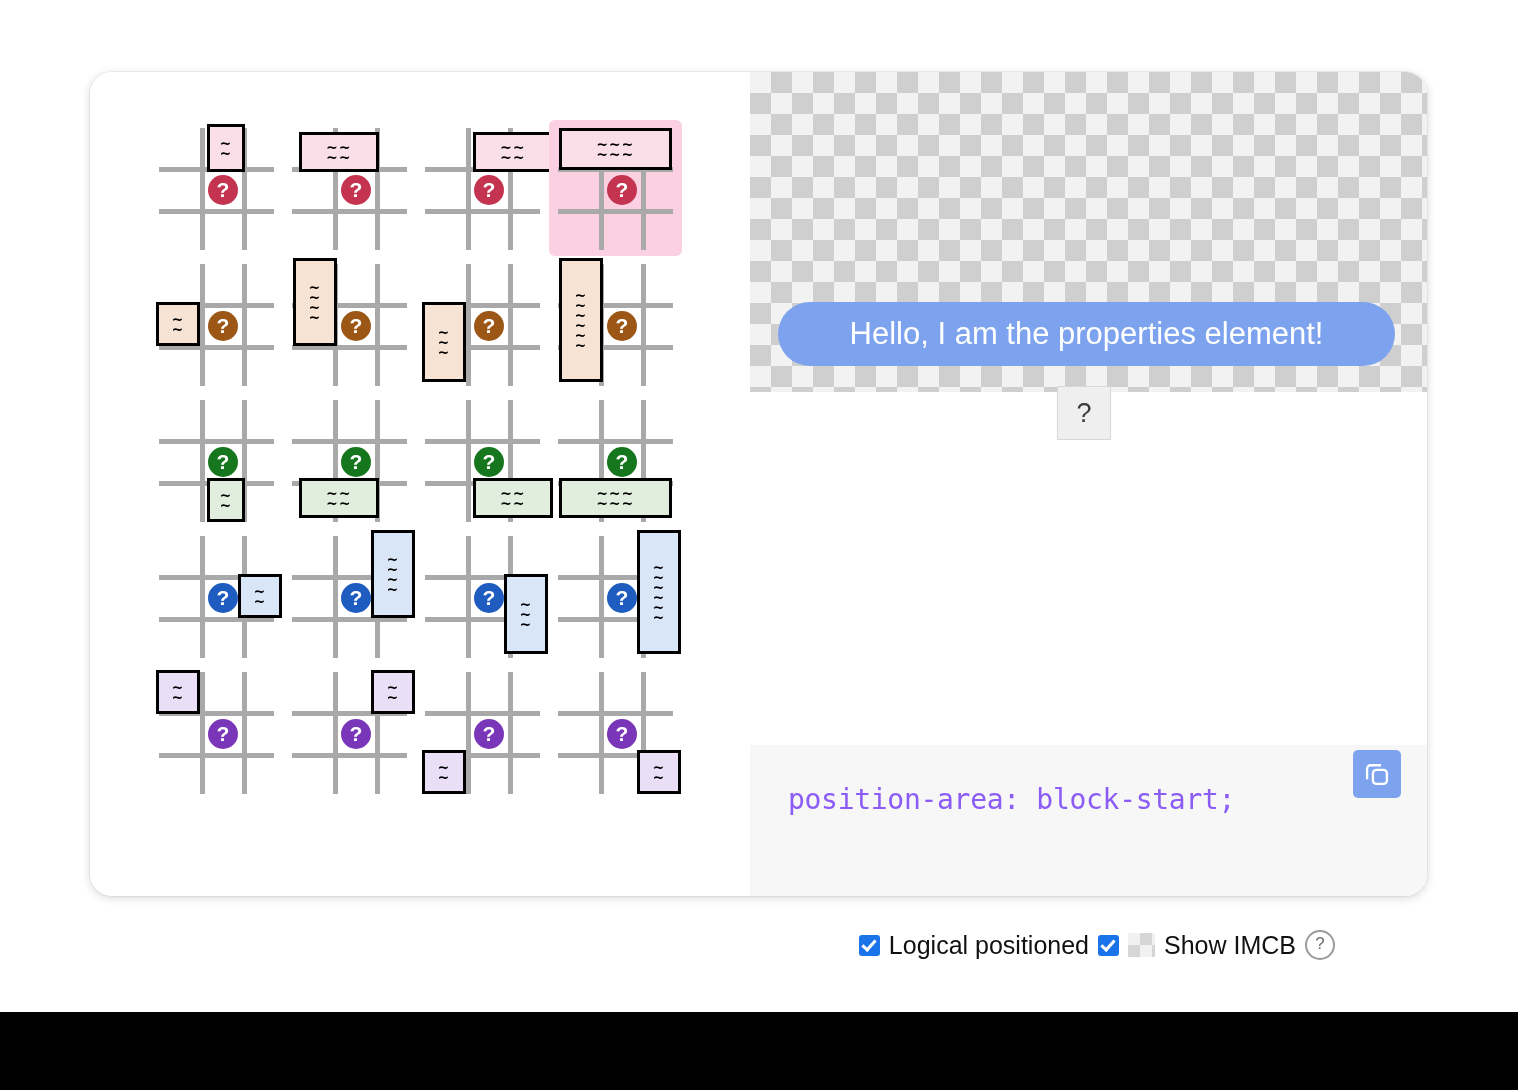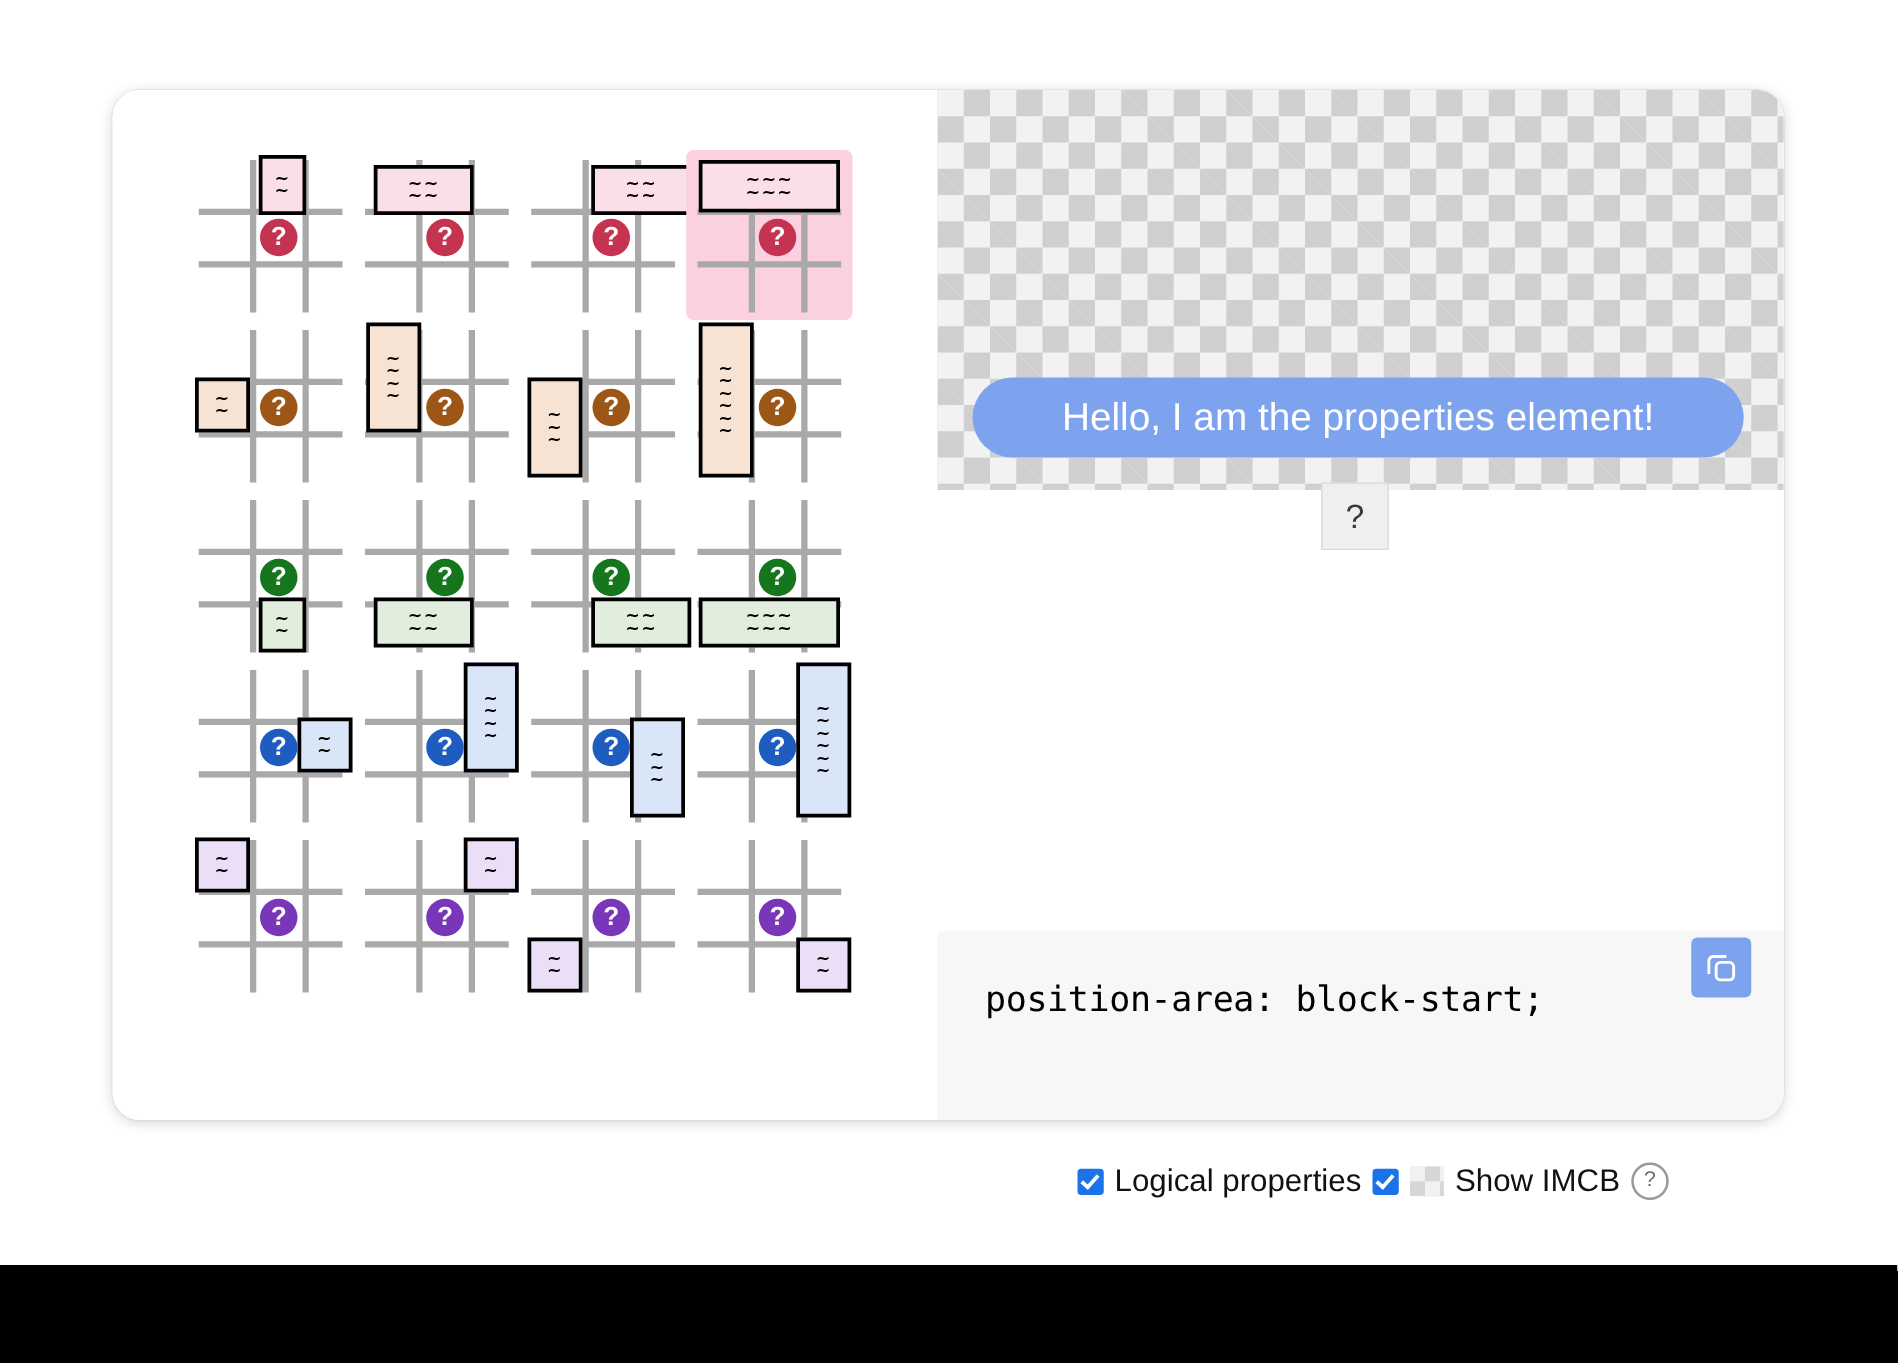--- a/index.html
+++ b/index.html
@@ -94,21 +94,21 @@
     font-size:27px; color:#3a3a3a; font-family:"Liberation Sans", sans-serif;
   }
 
   .codepanel {
     position:absolute; left:0; top:673px; width:677px; height:151px;
     background:#f7f7f7;
   }
   .codepanel .code {
     position:absolute; left:38px; top:38px;
     font-family:"DejaVu Sans Mono", monospace;
-    font-size:28px; color:#000000; letter-spacing:-0.3px; white-space:nowrap;
+    font-size:28px; color:#8b5cf6; letter-spacing:-0.3px; white-space:nowrap;
   }
   .copybtn {
     position:absolute; right:26px; top:5px; width:48px; height:48px;
     background:#7da3ee; border-radius:5px; cursor:pointer;
     display:flex; align-items:center; justify-content:center;
   }
 
   
   .footer {
     position:absolute; left:0; top:920px; width:1427px; height:50px;
@@ -444,21 +444,21 @@
             <rect x="8.5" y="8.5" width="12" height="12" rx="3"></rect>
             <path d="M15.5 4.5h-9a3 3 0 0 0-3 3v9"></path>
           </svg>
         </div>
       </div>
     </div>
   </div>
 
   <div class="footer">
     <input type="checkbox" class="cb" id="cb1" checked="" style="">
-    <label for="cb1">Logical properties</label>
+    <label for="cb1">Logical positioned</label>
     <input type="checkbox" class="cb" id="cb2" checked="" style="">
     <div class="swatch"></div>
     <label for="cb2">Show IMCB</label>
     <div class="helpicon">?</div>
   </div>
 
   <div class="bottom-bar"></div>
 </div>
 
 </body></html>

